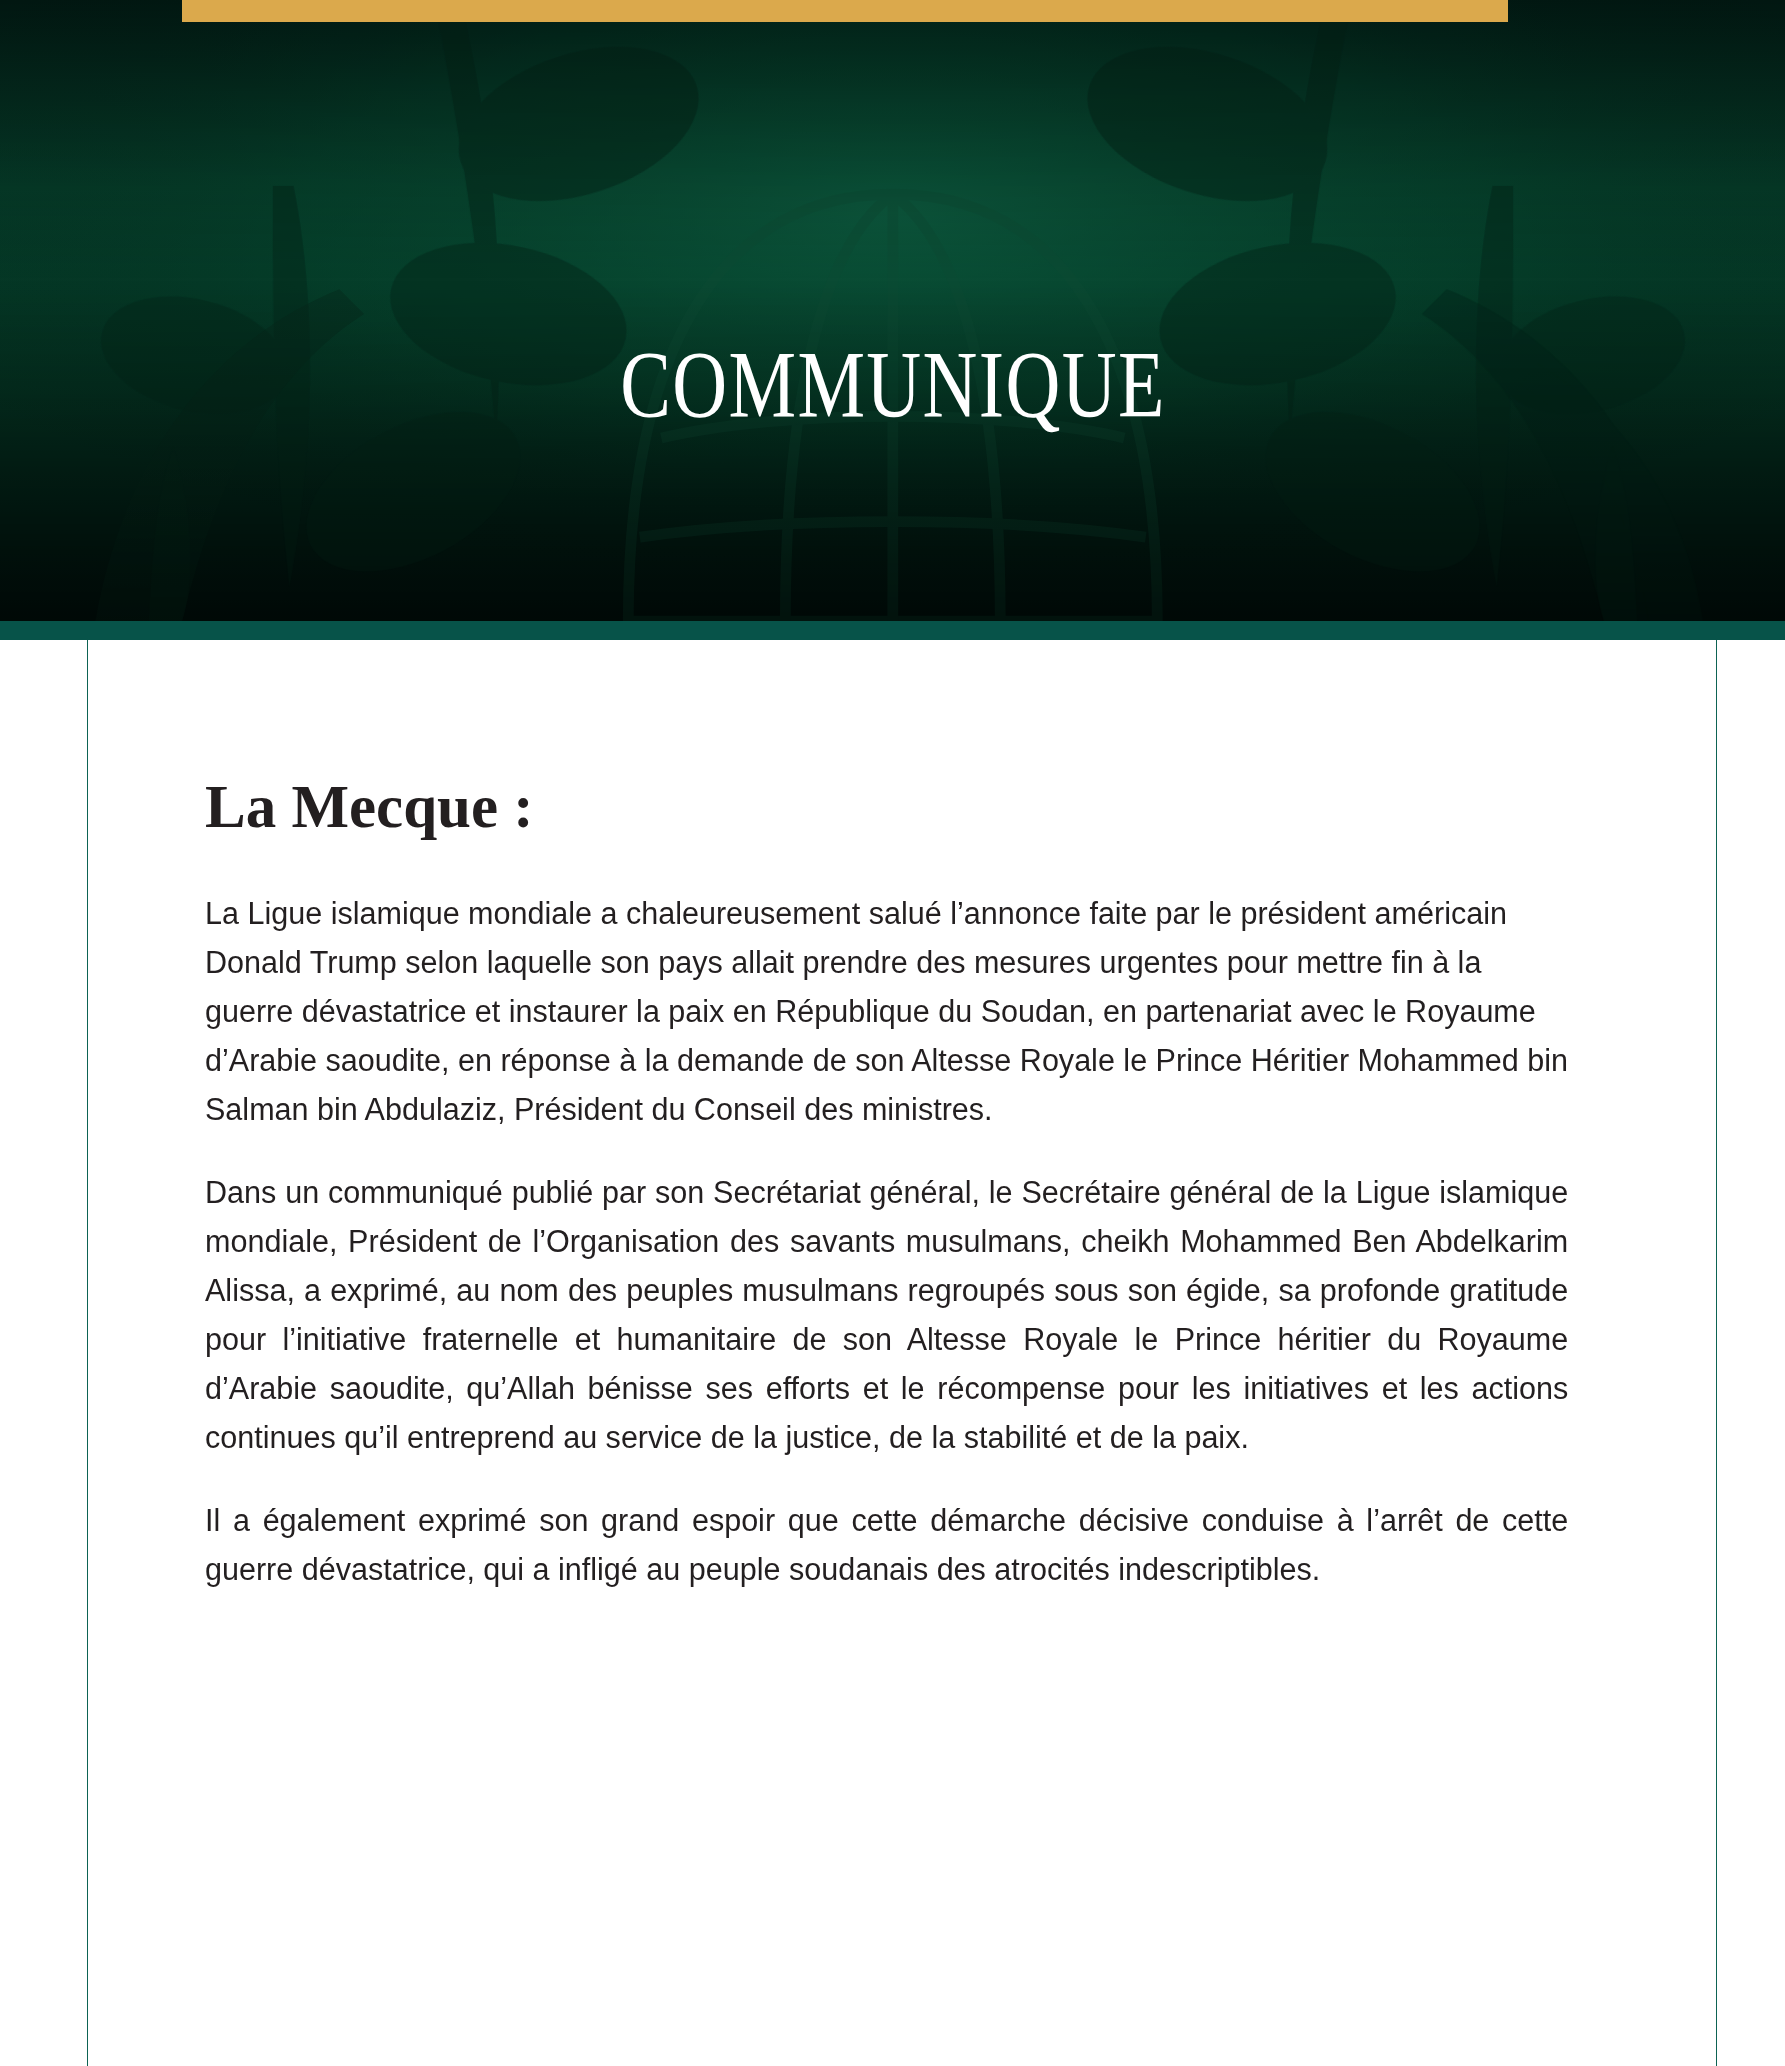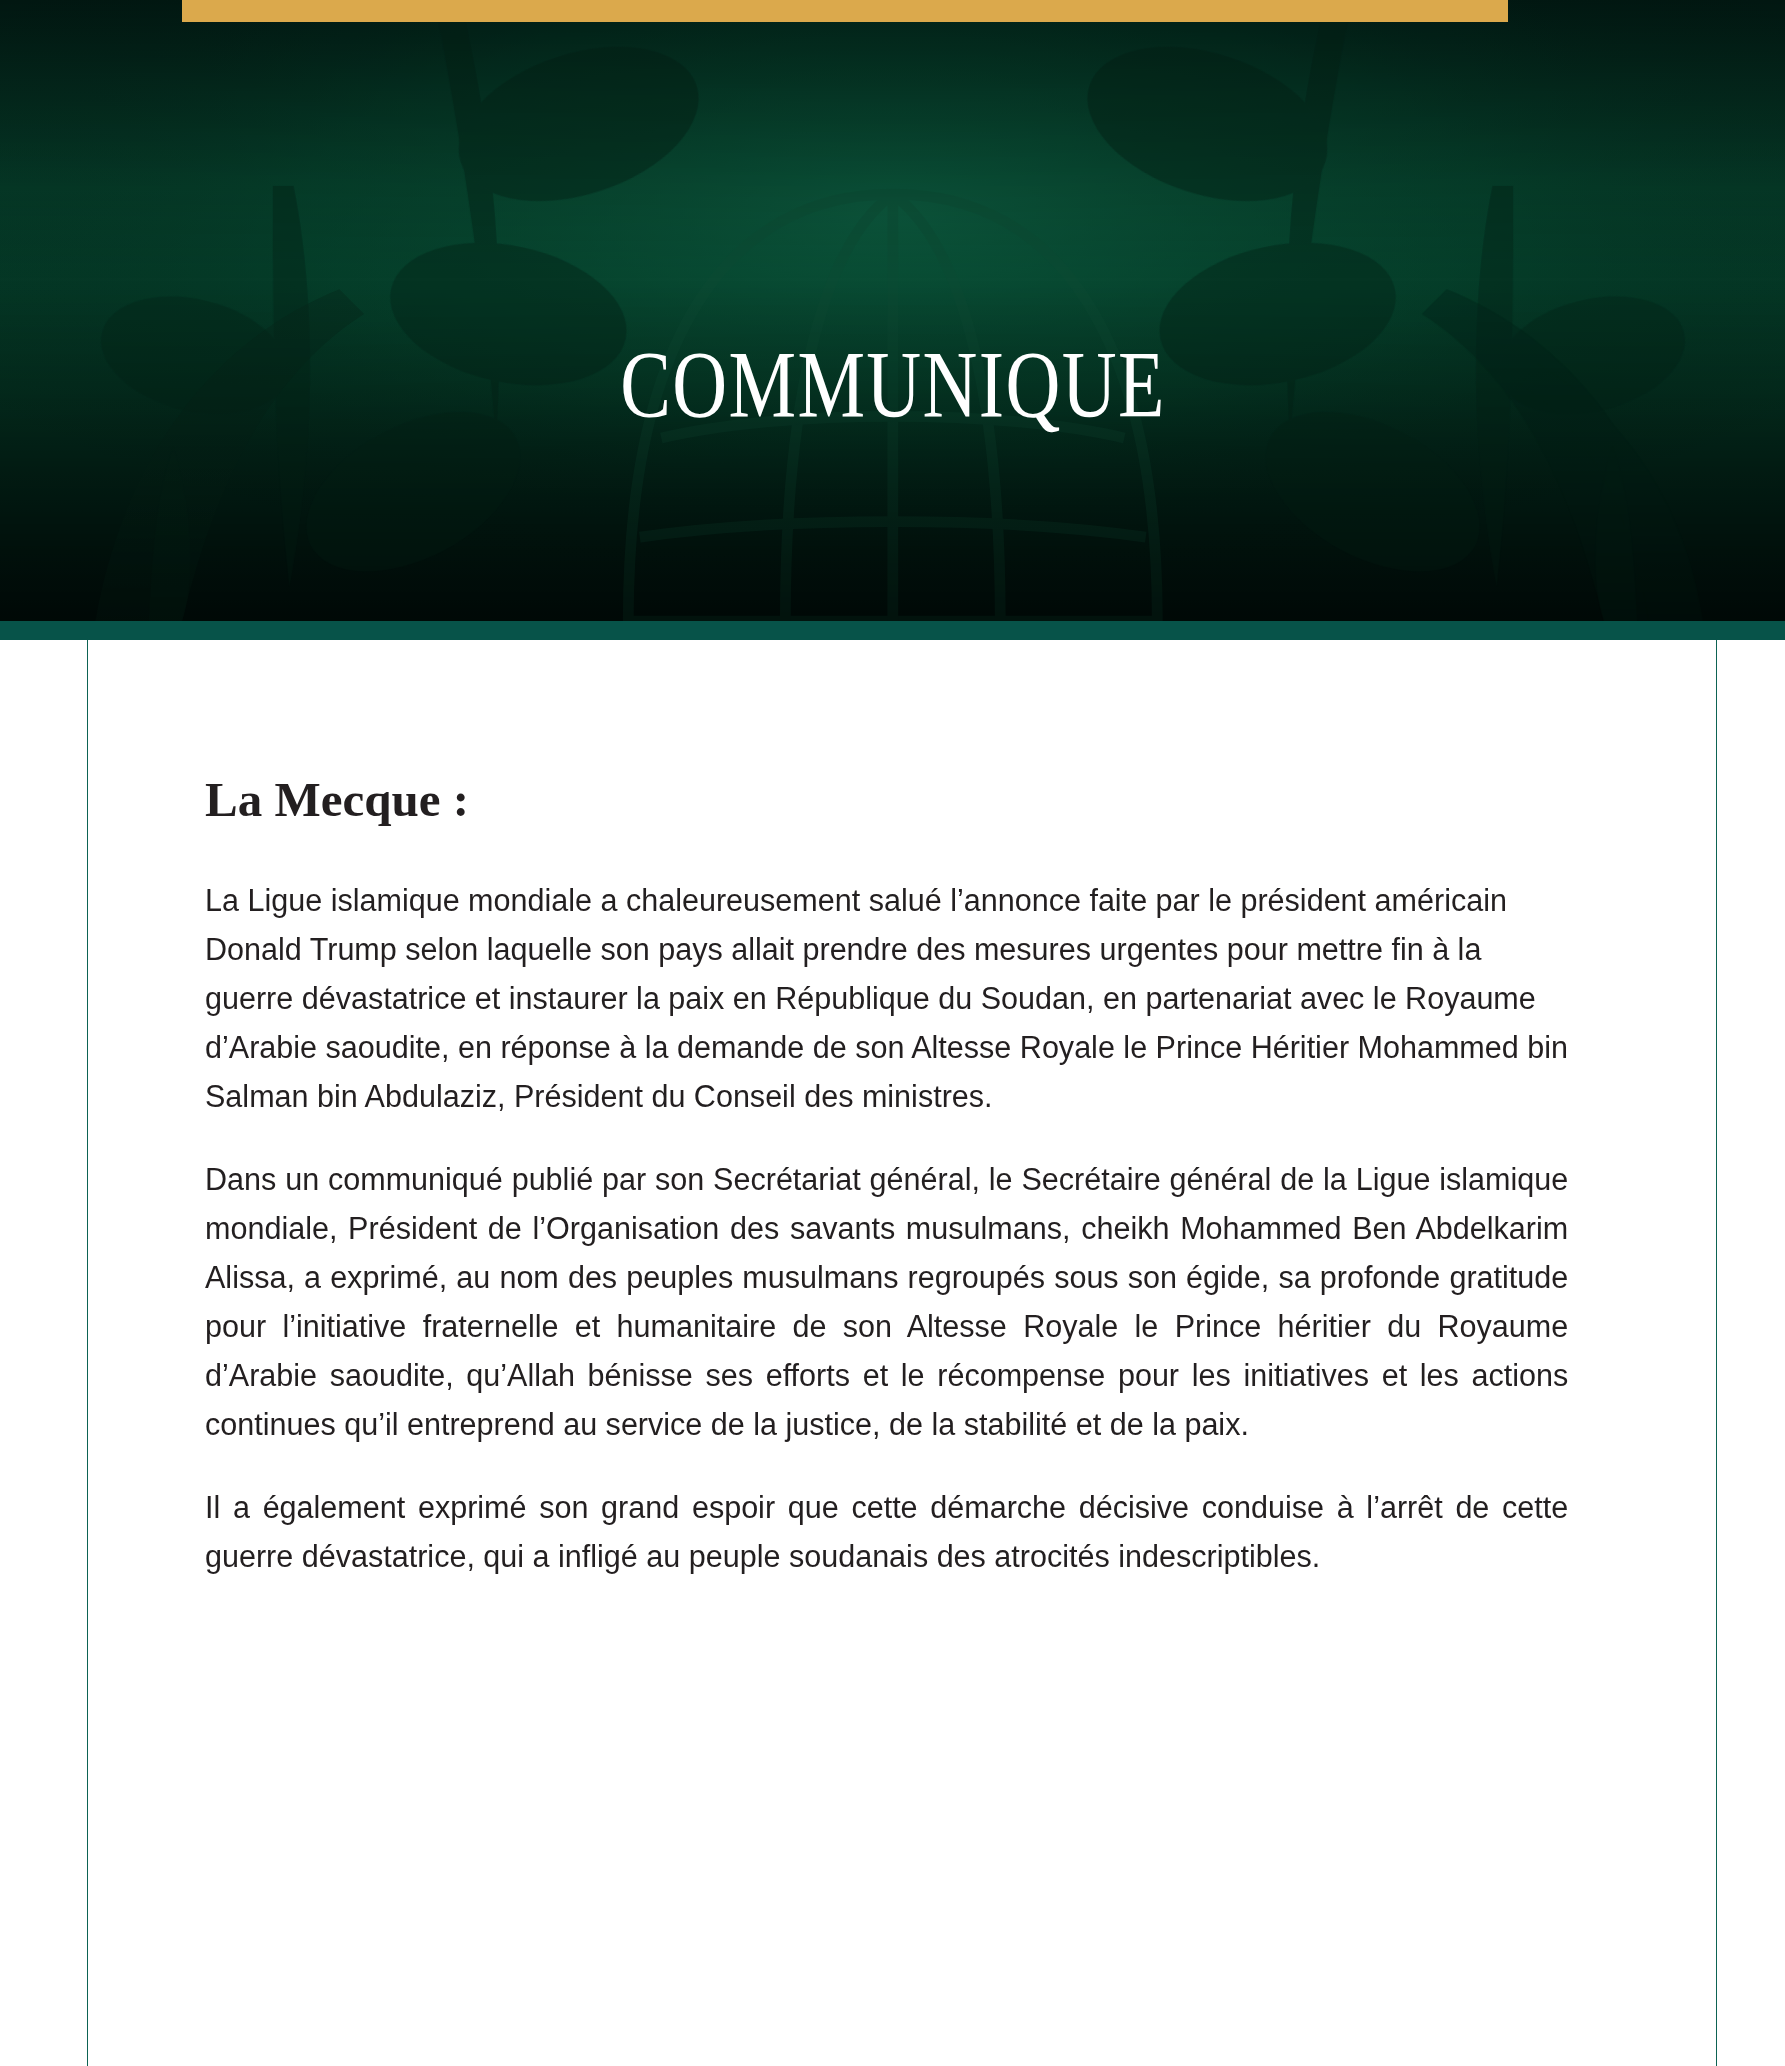--- a/index.html
+++ b/index.html
@@ -98,21 +98,21 @@
   .content {
     position: absolute;
     left: 205px;
     top: 773px;
     width: 1384px;
     z-index: 2;
   }
   .kicker {
     font-family: "Liberation Serif", "DejaVu Serif", serif;
     font-weight: 700;
-    font-size: 49px;
+    font-size: 61px;
     line-height: 1.1;
     color: #231f20;
     margin: 0 0 50px 0;
     letter-spacing: 0px;
   }
   .para {
     font-family: "Liberation Sans", sans-serif;
     font-size: 31px;
     line-height: 1.58;
     color: #231f20;

